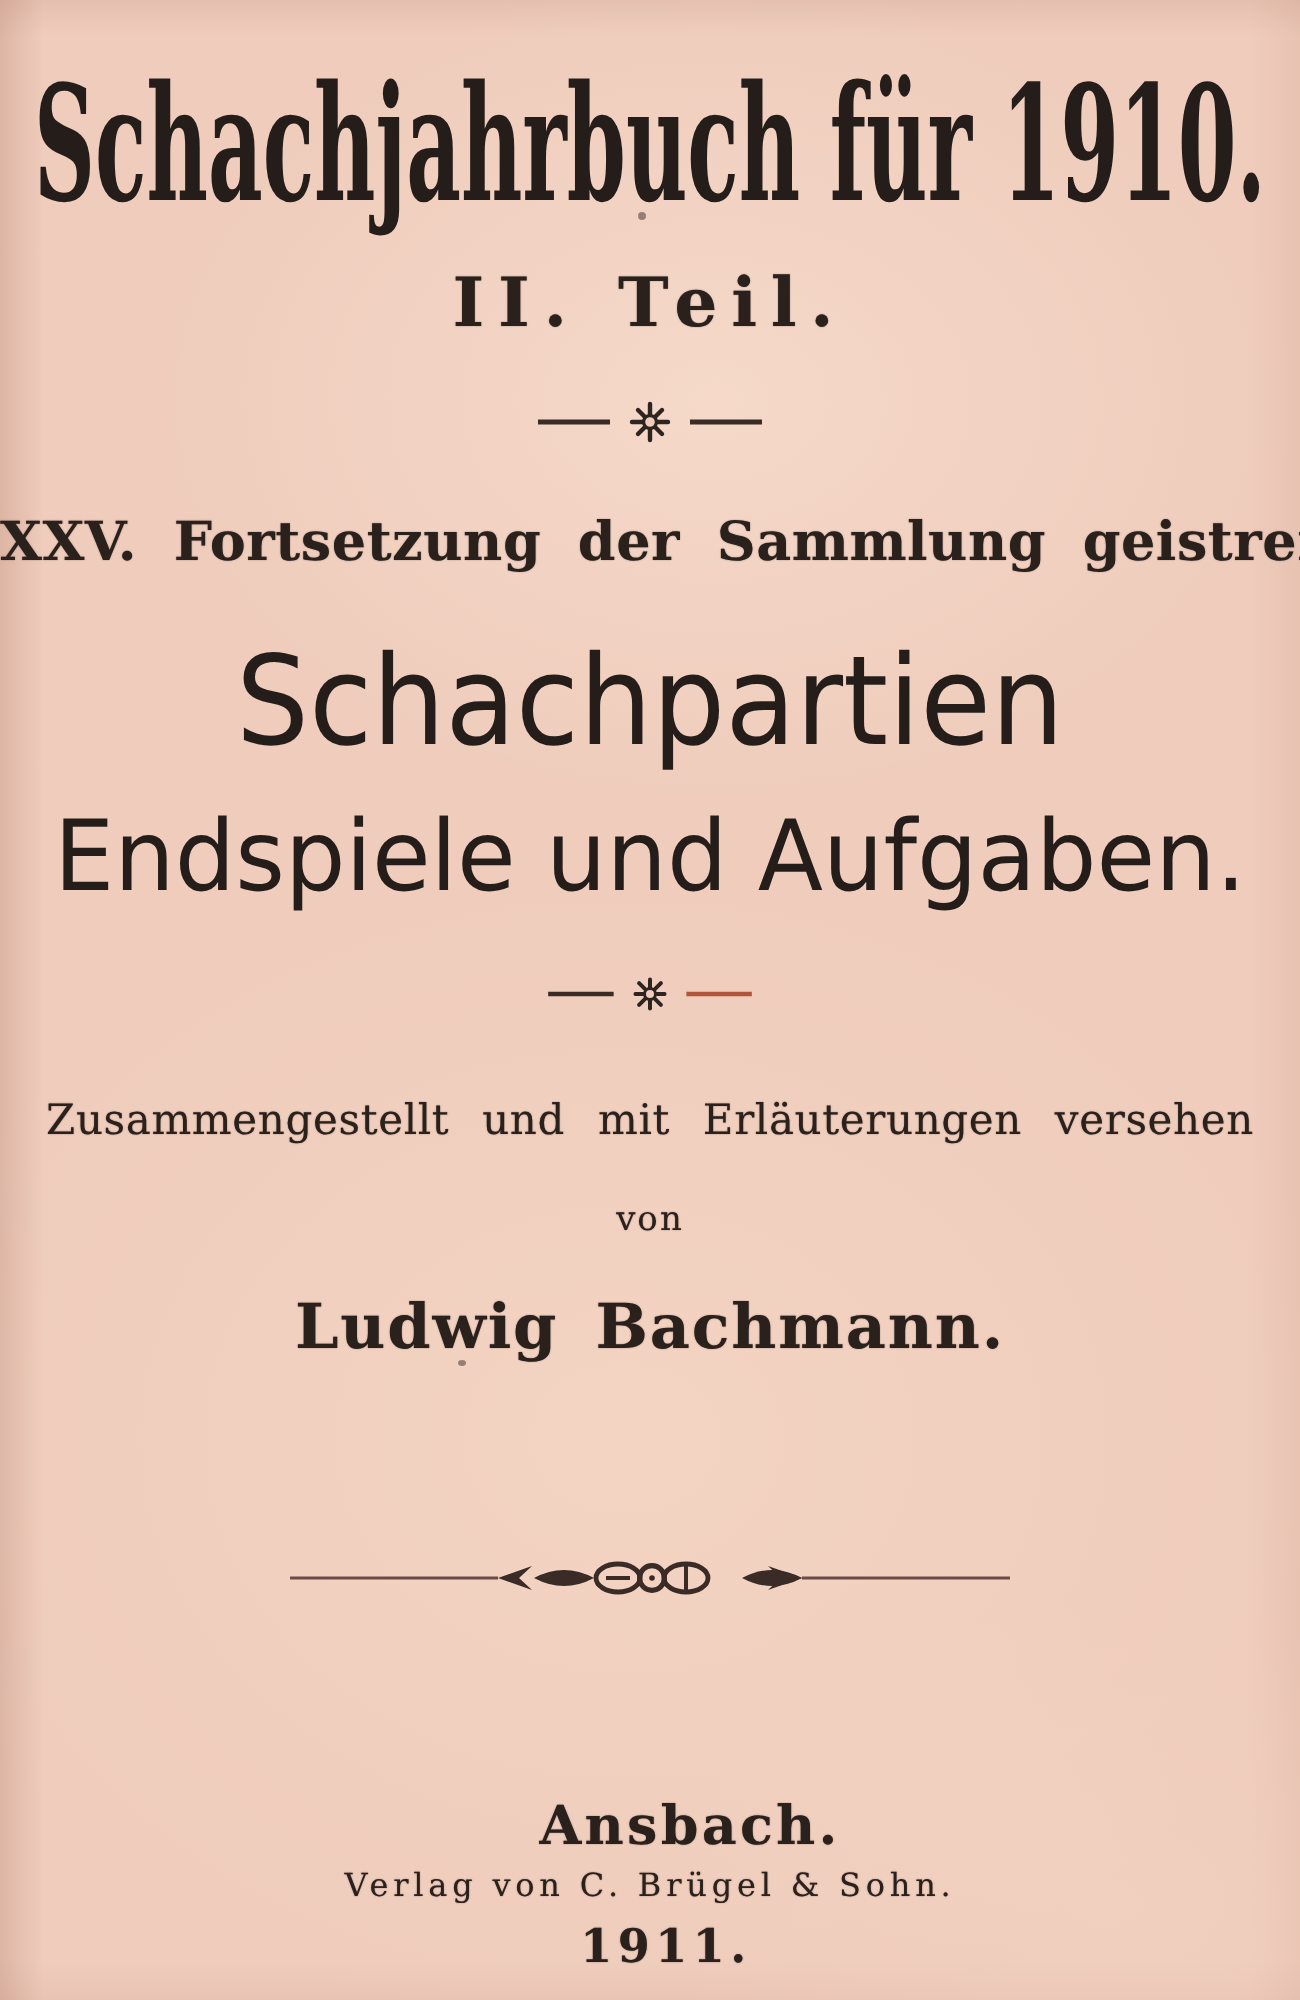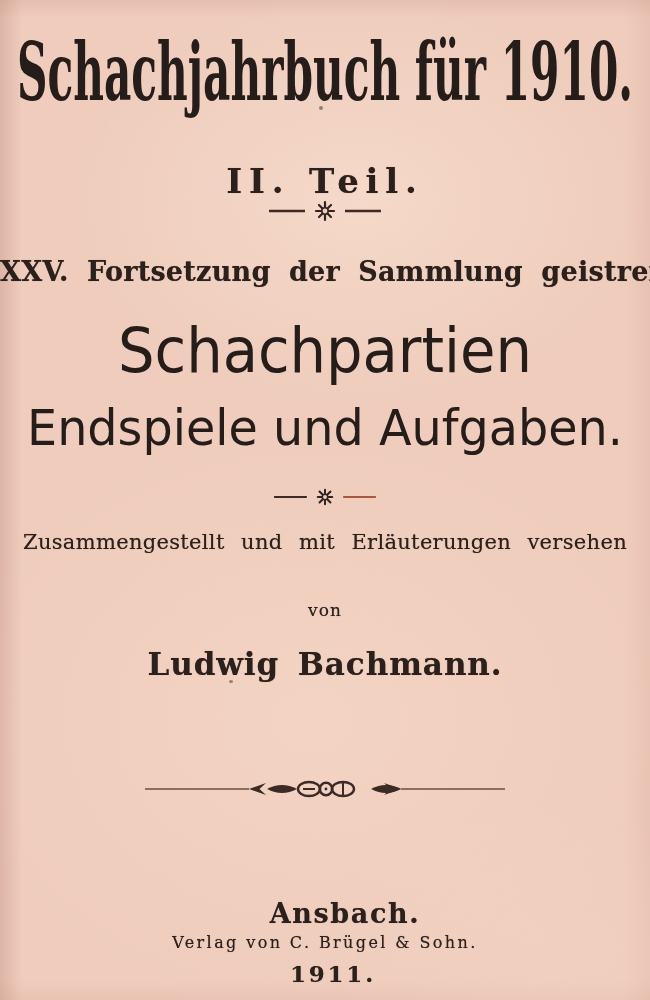--- a/index.html
+++ b/index.html
@@ -16,23 +16,23 @@
       radial-gradient(ellipse 520px 420px at 48% 72%, rgba(252,228,208,0.30), rgba(252,228,208,0) 72%),
       radial-gradient(ellipse 300px 200px at 85% 95%, rgba(244,214,198,0.35), rgba(244,214,198,0) 75%),
       linear-gradient(90deg, rgba(148,88,72,0.20) 0px, rgba(148,88,72,0.0) 22px, rgba(148,88,72,0) 96%, rgba(168,108,88,0.10) 100%),
       linear-gradient(180deg, rgba(158,98,78,0.12) 0px, rgba(158,98,78,0) 18px, rgba(158,98,78,0) 98%, rgba(158,98,78,0.08) 100%);
     color:#2a211d;
   }
   .abs{position:absolute;left:0;right:0;text-align:center;white-space:nowrap;}
   .ink{color:#2a211d;text-shadow:0 0 0.7px rgba(46,28,22,0.55);}
   svg{overflow:visible;display:block;margin:0 auto;}
   svg text{fill:#241d1a;}
-  .part-line{top:132px;font-size:34px;font-weight:bold;letter-spacing:0.20em;margin-top:29px;}
+  .part-line{top:132px;font-size:34px;font-weight:bold;letter-spacing:0.20em;}
   .series-line{top:256px;font-size:27px;font-weight:bold;letter-spacing:0.01em;word-spacing:0.32em;}
-  .compiled-line{top:530px;font-size:21px;letter-spacing:0.015em;word-spacing:0.45em;}
+  .compiled-line{top:548px;font-size:21px;letter-spacing:0.015em;word-spacing:0.45em;}
   .von-line{top:600px;font-size:17px;letter-spacing:0.06em;}
   .author-line{top:646px;font-size:31px;font-weight:bold;letter-spacing:0.03em;word-spacing:0.22em;}
   .city-line{top:898px;font-size:27px;font-weight:bold;letter-spacing:0.06em;padding-left:40px;}
   .publisher-line{top:933px;font-size:16px;letter-spacing:0.15em;}
   .year-line{top:960px;font-size:23px;font-weight:bold;letter-spacing:0.12em;padding-left:16px;}
   .divider-1{top:200px;}
   .divider-2{top:487px;}
   .center-rule{top:778px;}
   .dash{stroke:#3a2b25;stroke-width:2.4;}
   .dash-accent{stroke:#b0543b;}

